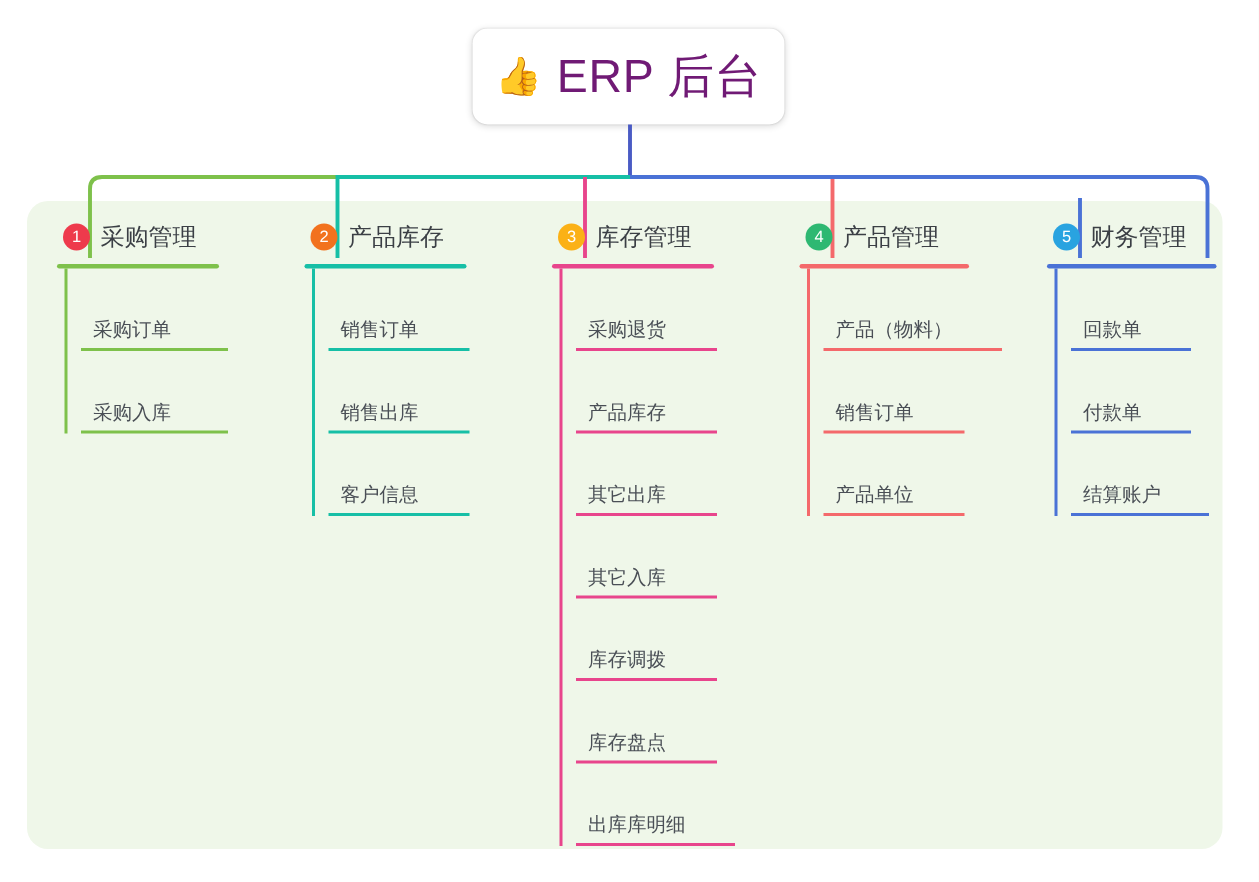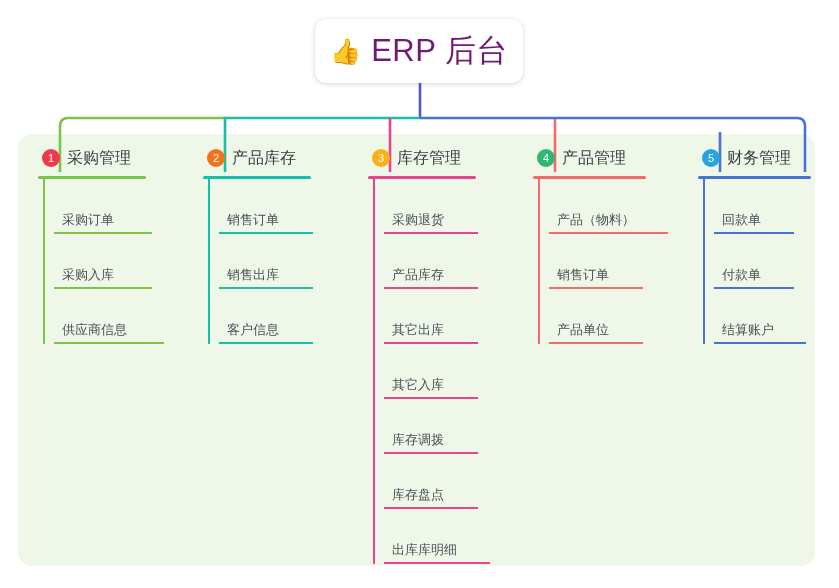--- a/index.html
+++ b/index.html
@@ -166,24 +166,20 @@
         <div class="items">
           <div class="spine" style="background: rgb(126, 193, 75);"></div>
           <div class="item">
             <span class="item-label">采购订单</span>
             <div class="item-rule" style="background: rgb(126, 193, 75); width: 98px;"></div>
           </div>
           <div class="item">
             <span class="item-label">采购入库</span>
             <div class="item-rule" style="background: rgb(126, 193, 75); width: 98px;"></div>
           </div>
-          <div class="item">
-            <span class="item-label">供应商信息</span>
-            <div class="item-rule" style="background: rgb(126, 193, 75); width: 110px;"></div>
-          </div>
         </div>
       </div>
       <div class="branch" style="left: 203px;">
         <div class="branch-head">
           <span class="badge" style="background: rgb(242, 114, 30);">2</span>
           <span class="branch-title">产品库存</span>
         </div>
         <div class="branch-rule" style="background: rgb(22, 191, 166); width: 108px;"></div>
         <div class="items">
           <div class="spine" style="background: rgb(22, 191, 166);"></div>

